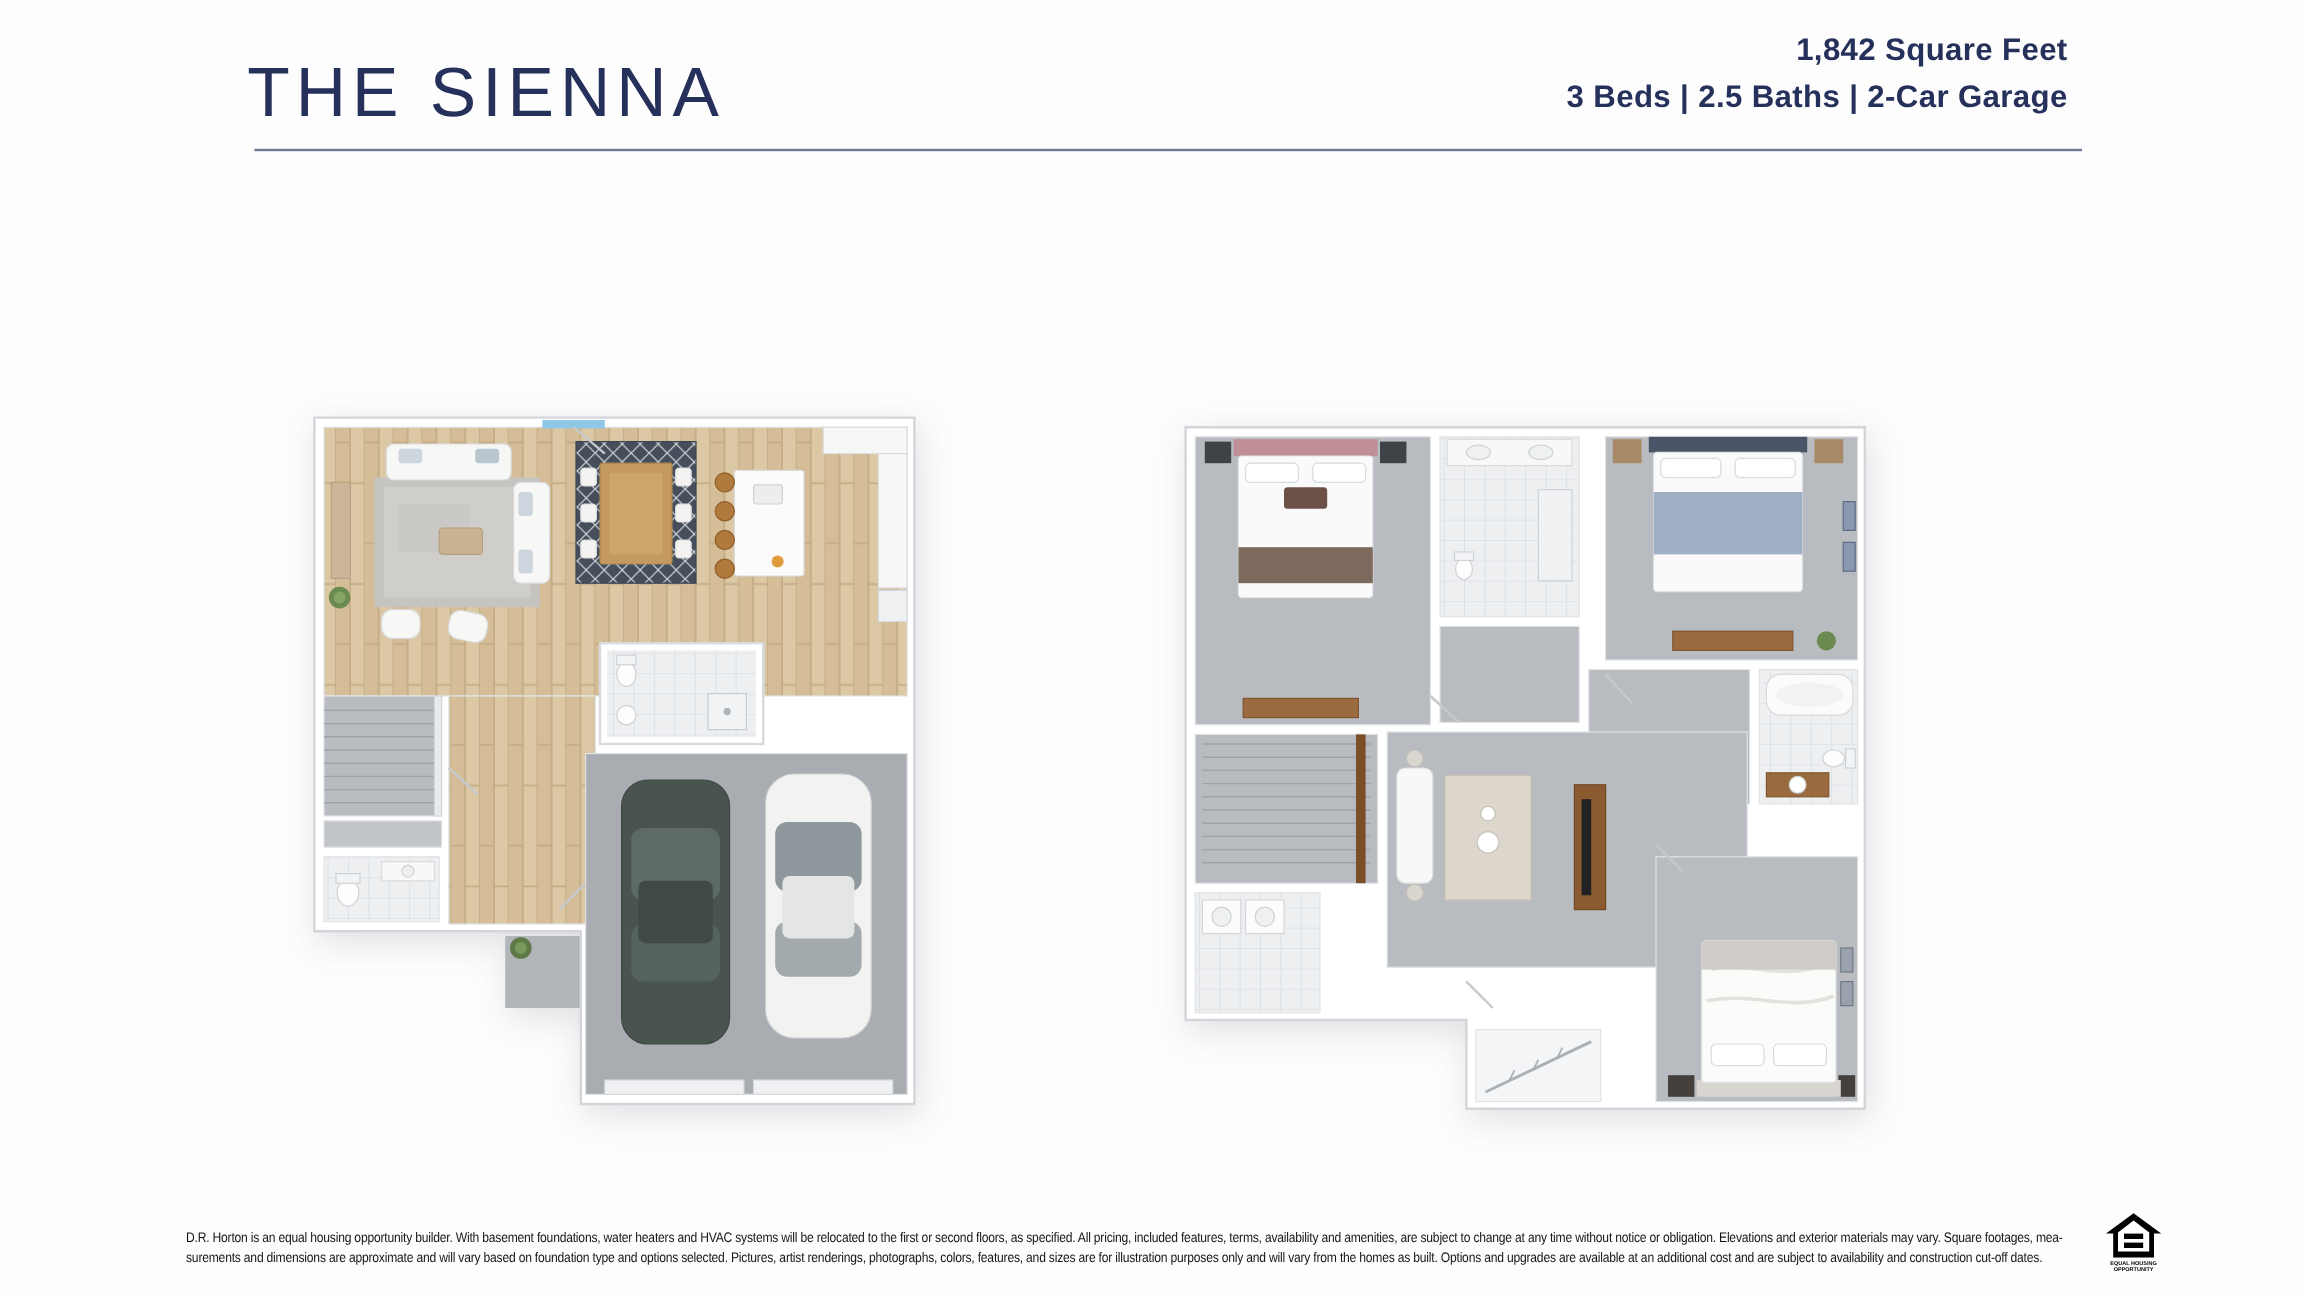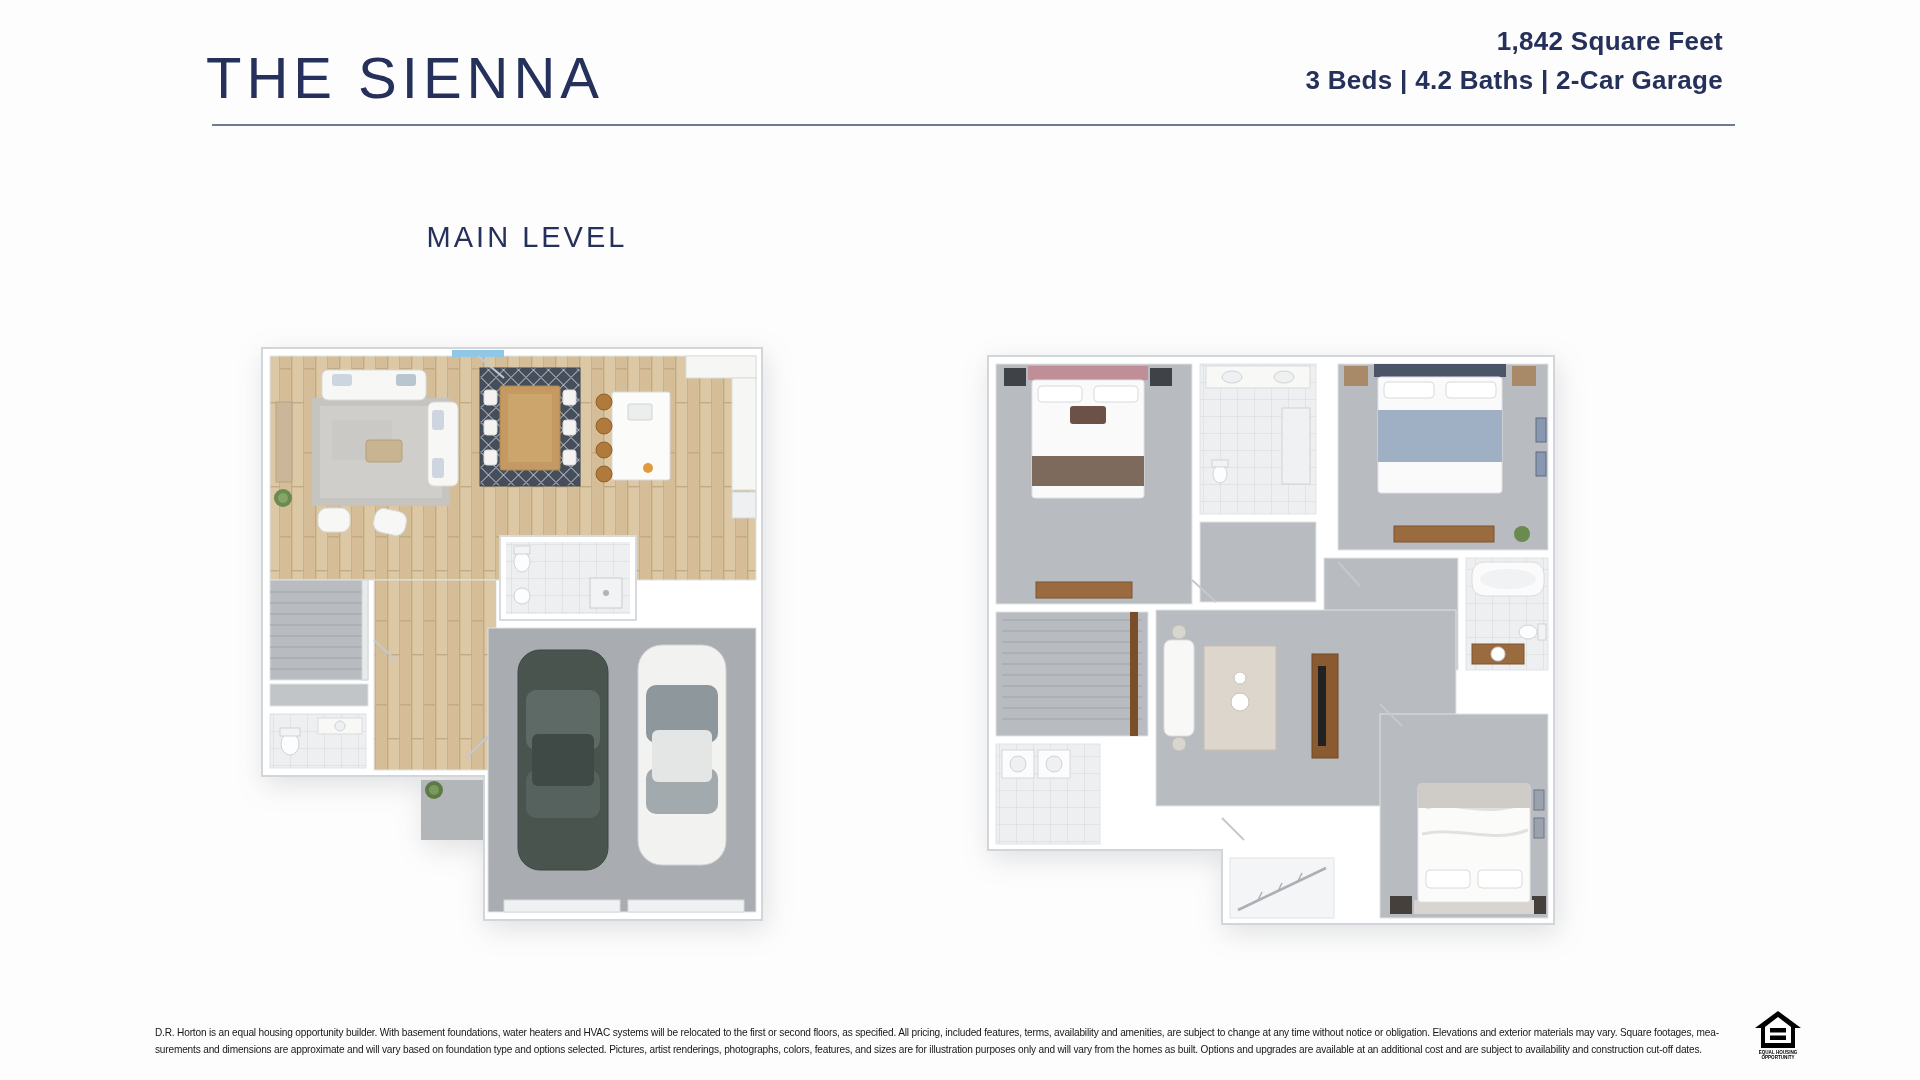--- a/index.html
+++ b/index.html
@@ -23,25 +23,24 @@
   .eho{position:absolute;left:1754px;top:1010px;}
 </style>
 </head>
 <body>
 
 <div class="page">
 
   <div class="title">THE SIENNA</div>
   <div class="stats">
     <div>1,842 Square Feet</div>
-    <div>3 Beds | 4.2 Baths | 2-Car Garage</div>
+    <div>3 Beds | 2.5 Baths | 2-Car Garage</div>
   </div>
   <div class="rule"></div>
 
-  <div class="level-label" id="main-label">MAIN LEVEL</div>
 
   <div class="plan" id="main-plan">
     <svg width="528" height="588" viewBox="0 0 528 588">
       <defs>
         <pattern id="pm-wood" patternUnits="userSpaceOnUse" width="24" height="84">
           <rect width="24" height="84" fill="#dcc8a5"></rect>
           <rect width="12" height="84" fill="#d4bd97"></rect>
           <rect x="11" width="1.4" height="84" fill="#c2ab84"></rect>
           <rect x="23" width="1.4" height="84" fill="#c8b18a"></rect>
           <rect y="28" width="12" height="1.4" fill="#c2ab84"></rect>

